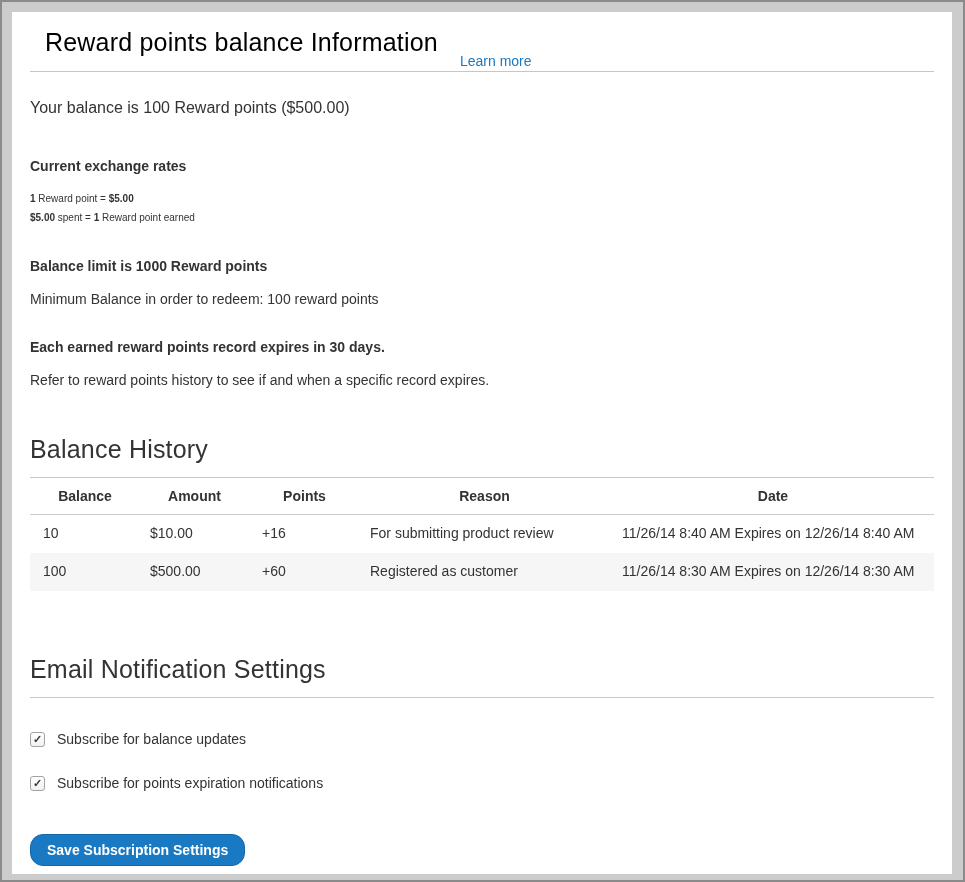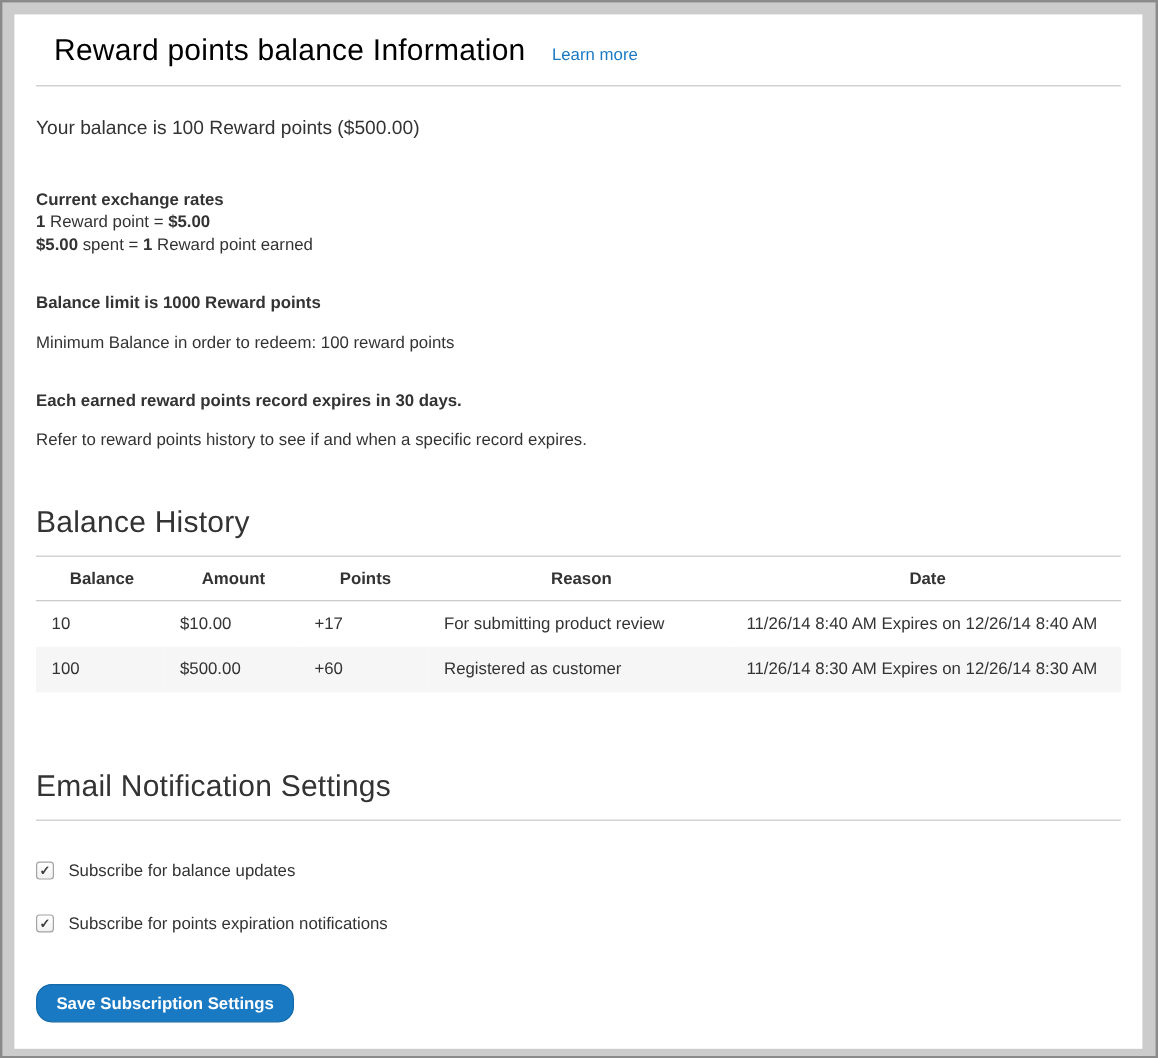--- a/index.html
+++ b/index.html
@@ -32,38 +32,38 @@
     color: #000000;
     letter-spacing: 0.2px;
     margin-left: 15px;
   }
   .learn-more {
     font-size: 14px;
     color: #1979c3;
     text-decoration: none;
     cursor: pointer;
     position: relative;
-    top: 2px;
+    top: 18px;
   }
   
   .balance-line {
     margin-top: 25px;
     font-size: 16px;
     line-height: 22px;
   }
   .subheading {
     font-size: 14px;
     font-weight: 700;
     line-height: 18px;
   }
   .mt-38 { margin-top: 38px; }
   .mt-32 { margin-top: 30px; }
   .rates {
-    margin-top: 0;
-    font-size: 14px;
+    margin-top: 14px;
+    font-size: 10px;
     line-height: 19px;
   }
   .rates b { font-weight: 700; }
   .plain-line {
     margin-top: 15px;
     font-size: 14px;
     line-height: 18px;
   }
   
   .section-heading {
@@ -179,21 +179,21 @@
         <th>Amount</th>
         <th>Points</th>
         <th>Reason</th>
         <th>Date</th>
       </tr>
     </thead>
     <tbody>
       <tr>
         <td>10</td>
         <td>$10.00</td>
-        <td>+17</td>
+        <td>+16</td>
         <td>For submitting product review</td>
         <td>11/26/14 8:40 AM Expires on 12/26/14 8:40 AM</td>
       </tr>
       <tr>
         <td>100</td>
         <td>$500.00</td>
         <td>+60</td>
         <td>Registered as customer</td>
         <td>11/26/14 8:30 AM Expires on 12/26/14 8:30 AM</td>
       </tr>

